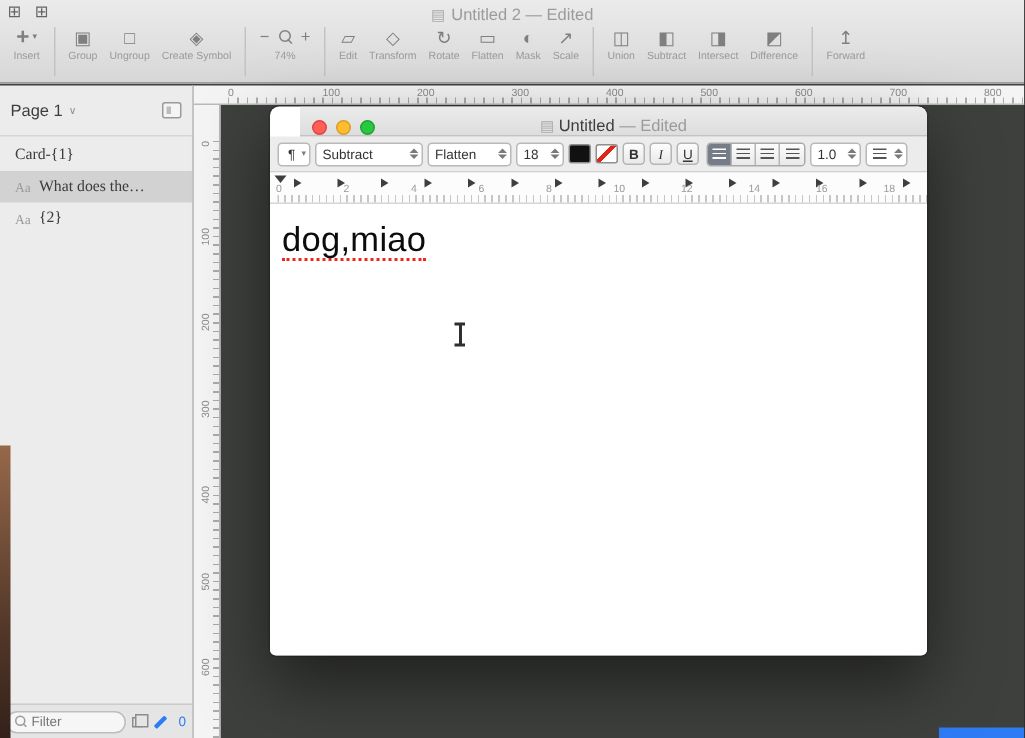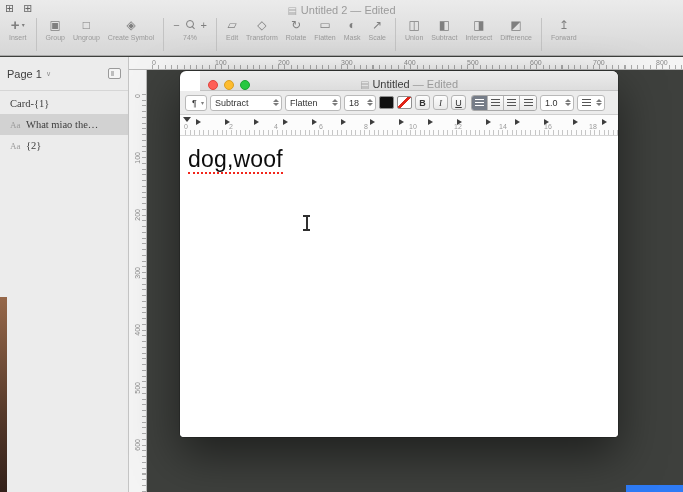--- a/index.html
+++ b/index.html
@@ -236,27 +236,36 @@
       <span class="sb-toggle"></span>
     </div>
     <div class="sb-list">
 
     <div class="sb-row">
 
         <span class="sb-lbl">Card-{1}</span>
       </div>
         <div class="sb-row selected">
         <span class="sb-ico">Aa</span>
-        <span class="sb-lbl">What miao the…</span>
+        <span class="sb-lbl">What does the…</span>
       </div>
         <div class="sb-row">
         <span class="sb-ico">Aa</span>
         <span class="sb-lbl">{2}</span>
       </div>
       </div>
+    <div class="sb-bottom">
+      <span class="filter">
+        <span class="search-ico"></span>
+        <input placeholder="Filter" style="">
+      </span>
+      <span class="pages-ico"></span>
+      <span class="pencil-ico"></span>
+      <span class="badge">0</span>
+    </div>
   </div>
 
   <div class="sk-hruler">
     <div class="hnums">
 
     <span class="hnum">0</span>
         <span class="hnum">100</span>
         <span class="hnum">200</span>
         <span class="hnum">300</span>
         <span class="hnum">400</span>
@@ -386,19 +395,19 @@
           <span class="rnum">14</span>
           <span class="rnum">16</span>
           <span class="rnum">18</span>
         </div>
       <div class="ticks"></div>
     </div>
 
     <div class="te-content">
       <div>
 
-          <div class="tline"><span class="misspelled">dog,woof</span></div>
+          <div class="tline"><span class="misspelled">dog,miao</span></div>
         </div>
       <span class="ibeam"></span>
     </div>
   </div>
 
 </div>
 
 </body></html>

